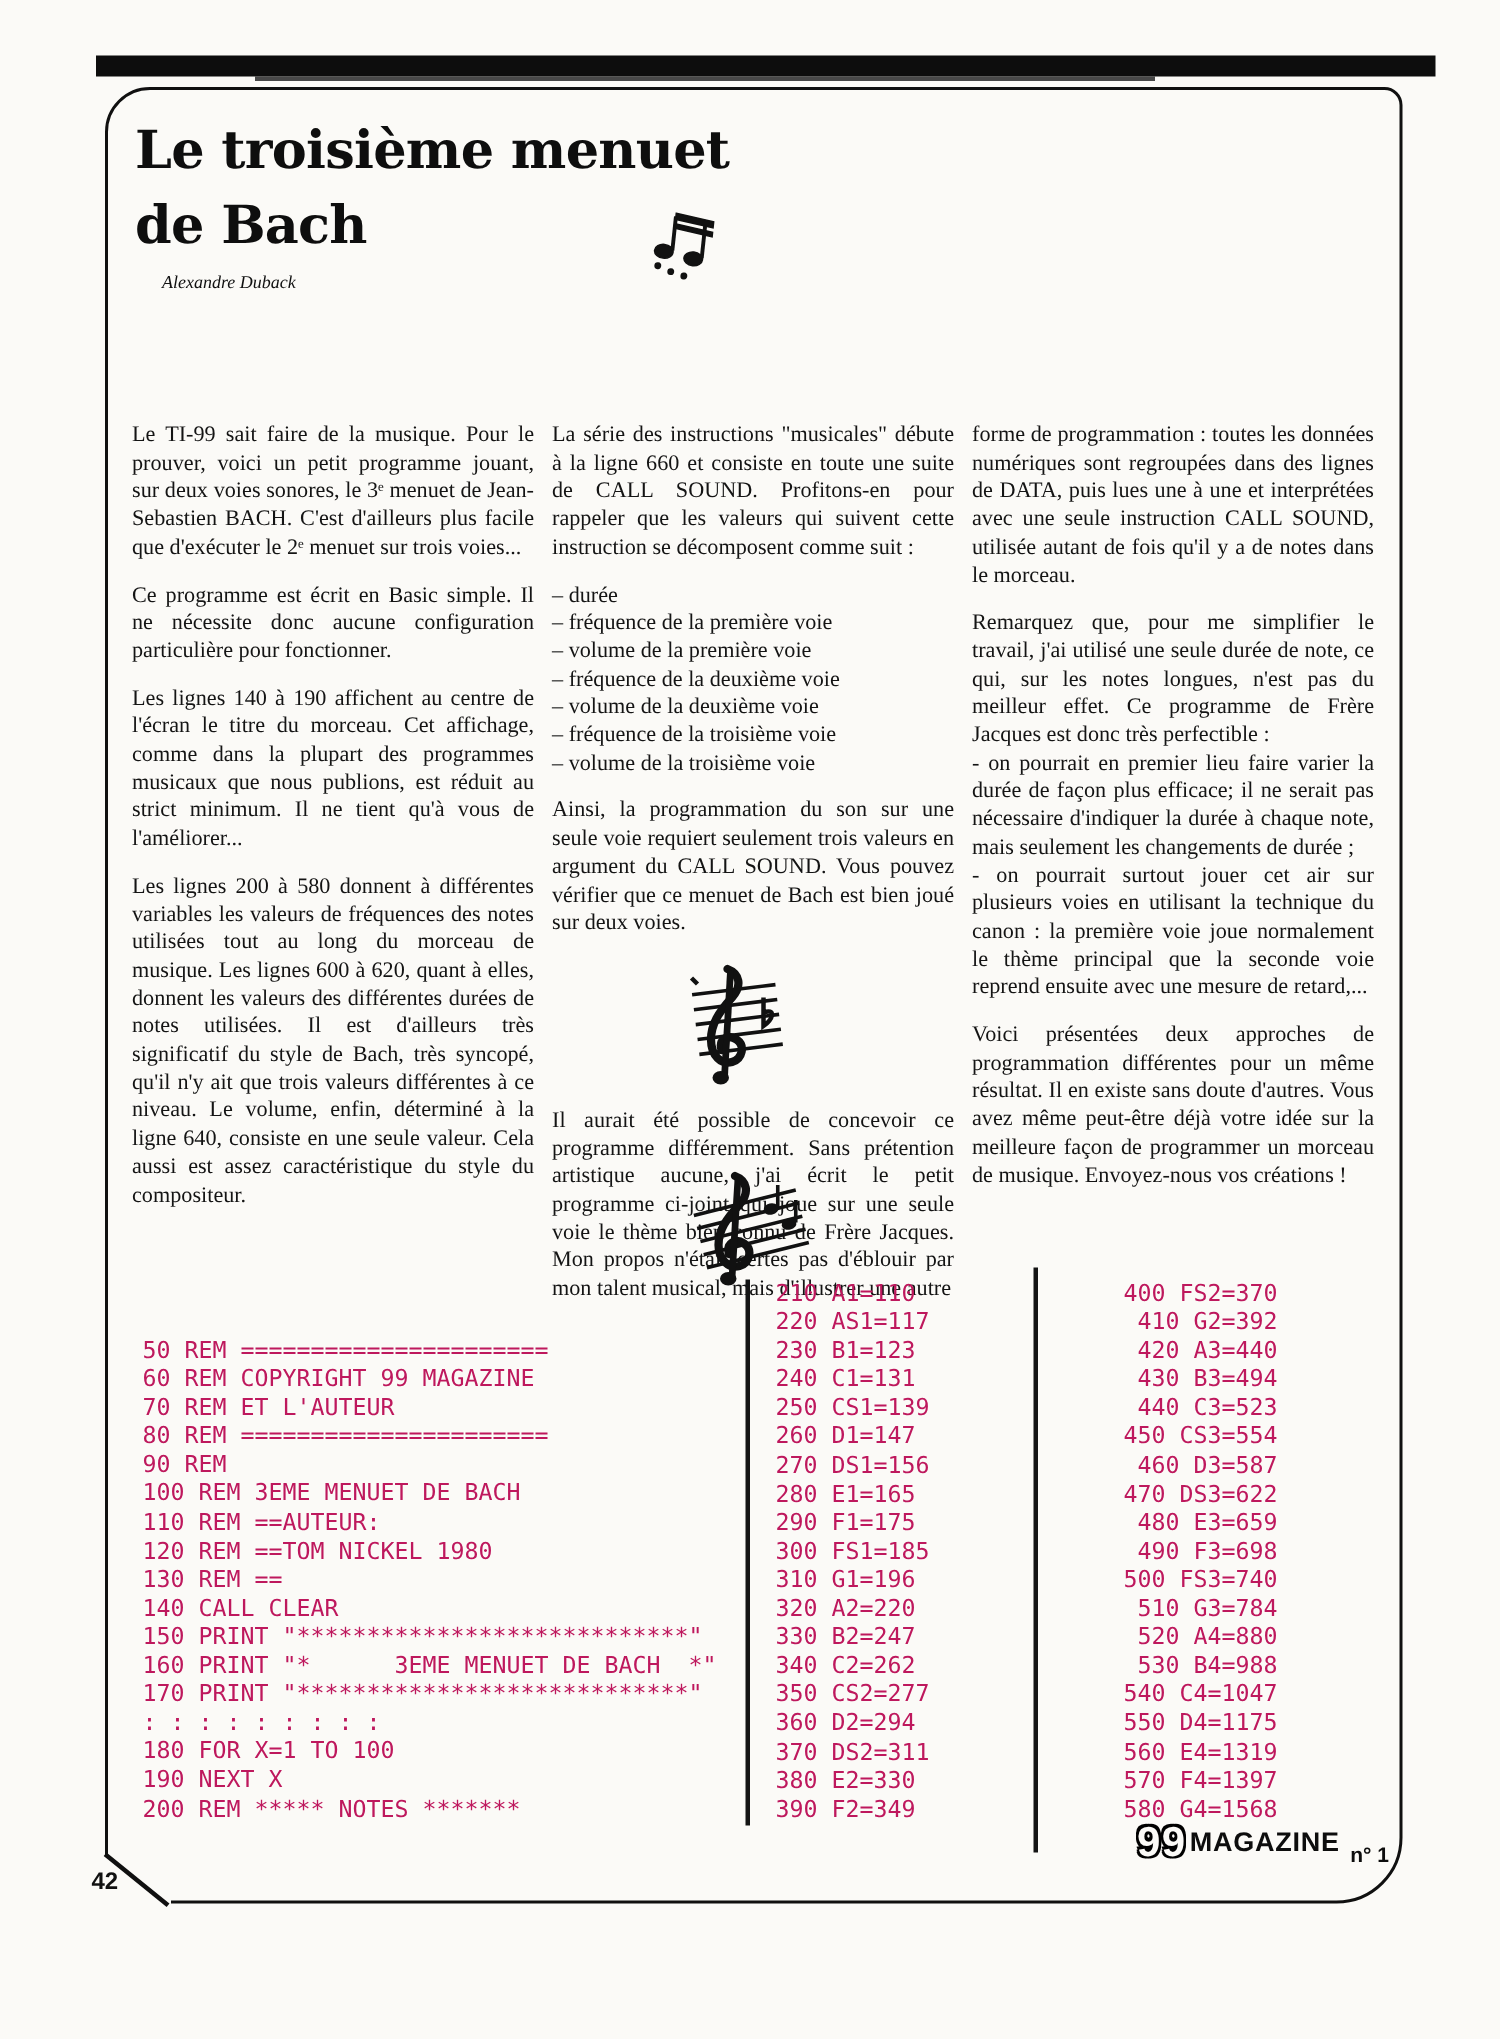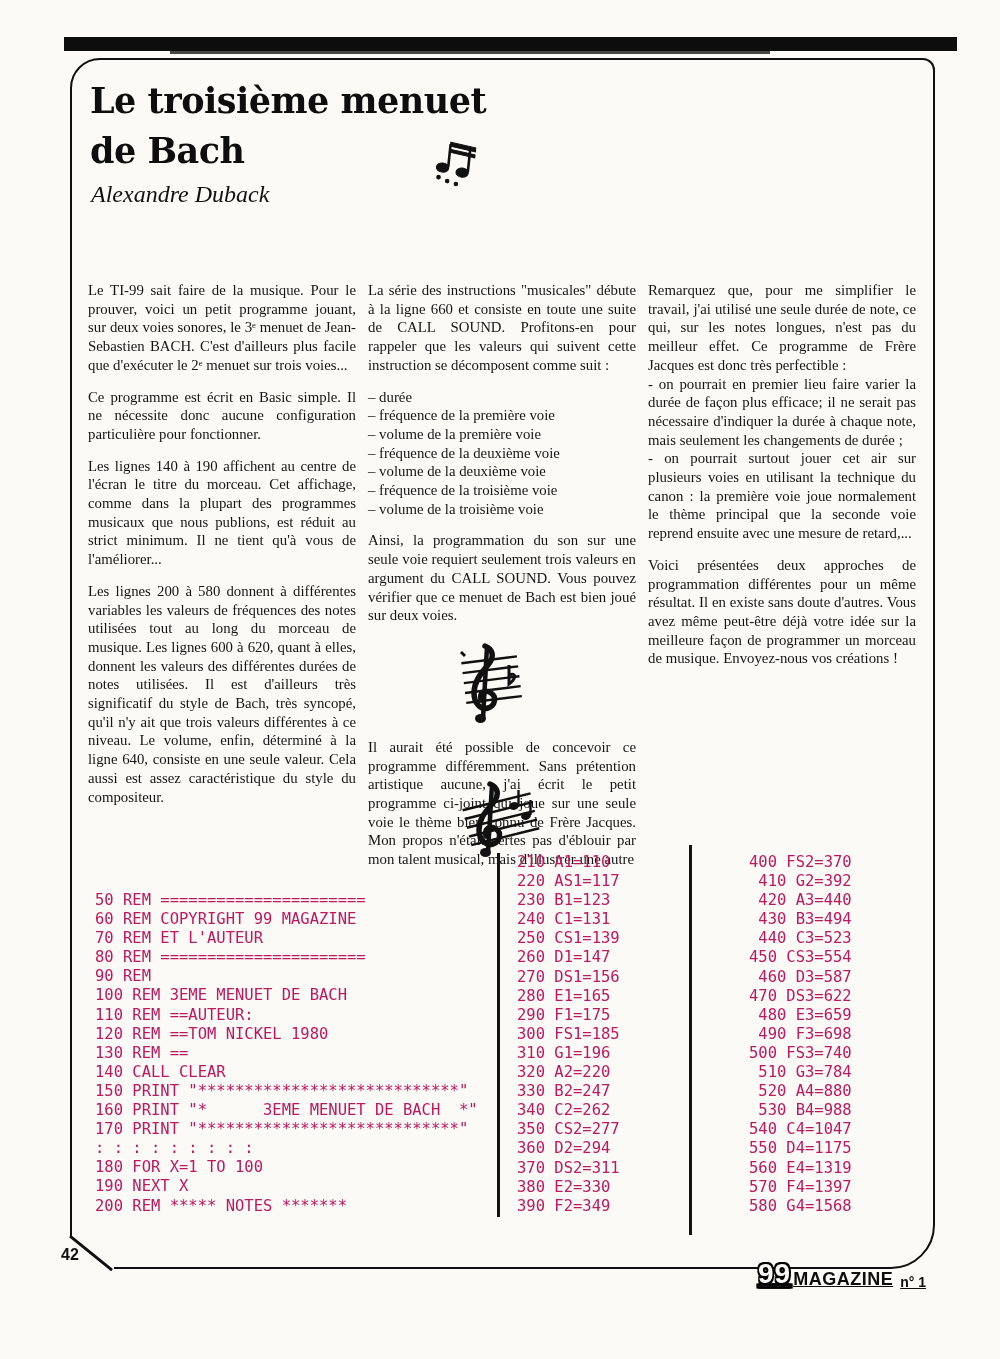--- a/index.html
+++ b/index.html
@@ -20,22 +20,22 @@
   .bevel-line{
     position:absolute;left:71px;top:1235px;width:54px;height:3px;background:#101010;
     transform:rotate(39deg);transform-origin:left top;
   }
   .title{
     position:absolute;left:90px;top:76px;margin:0;
     font-family:"DejaVu Serif", serif;font-weight:bold;
     font-size:35px;line-height:50px;letter-spacing:-.5px;color:#0e0e0e;
   }
   .author{
-    position:absolute;left:91px;top:181px;
-    font-style:italic;font-size:24px;color:#111;
+    position:absolute;left:108px;top:181px;
+    font-style:italic;font-size:12px;color:#111;
   }
   .deco{position:absolute;}
   .col{
     position:absolute;top:243px;width:268px;
     font-size:14.8px;line-height:18.7px;text-align:justify;
     color:#141414;
     margin-top:38px;
   }
   .col p{margin:0 0 13px 0;}
   .col p.tight{margin:0;}
@@ -52,22 +52,22 @@
   .listing.l2{left:517px;top:853px;}
   .listing.l3{left:749px;top:853px;text-align:right;}
   .divider{position:absolute;width:2.5px;background:#141414;}
   .divider.d1{left:497px;top:853px;height:364px;}
   .divider.d2{left:689px;top:845px;height:390px;}
   .page-number{
     position:absolute;left:61px;top:1246px;
     font-family:"Liberation Sans", sans-serif;font-weight:bold;font-size:16px;color:#111;
   }
   .footer-right{
-    position:absolute;left:758px;top:1258px;display:flex;align-items:flex-end;
-    font-family:"Liberation Sans", sans-serif;color:#0d0d0d;text-decoration:underline;
+    position:absolute;left:758px;top:1212px;display:flex;align-items:center;
+    font-family:"Liberation Sans", sans-serif;color:#0d0d0d;
   }
   .logo-99{
     font-weight:bold;font-size:28px;letter-spacing:1px;color:#fbfaf7;
     text-shadow:-1.6px -1.6px 0 #000, 1.6px -1.6px 0 #000, -1.6px 1.6px 0 #000, 1.6px 1.6px 0 #000, 0 1.6px 0 #000, 0 -1.6px 0 #000, 1.6px 0 0 #000, -1.6px 0 0 #000;
     margin-right:2px;
   }
   .brand{font-weight:bold;font-size:18px;letter-spacing:.5px;}
   .issue{font-weight:bold;font-size:14px;margin-left:7px;margin-top:16px;}
 </style>
 </head>
@@ -132,20 +132,21 @@
         <line x1="35" y1="9" x2="31" y2="80" stroke="#111" stroke-width="4.5"></line>
         <ellipse cx="28.5" cy="80.5" rx="5.5" ry="4.5" fill="#111"></ellipse>
         <path d="M57 27 L57 46 C64 41 65 34 57 37" fill="none" stroke="#111" stroke-width="3"></path>
         <line x1="9" y1="14" x2="13" y2="18" stroke="#111" stroke-width="3"></line>
       </svg>
     </div>
     <p>Il aurait été possible de concevoir ce programme différemment. Sans prétention artistique aucune, j'ai écrit le petit programme ci-joint qui joue sur une seule voie le thème bien connu de Frère Jacques. Mon propos n'était certes pas d'éblouir par mon talent musical, mais d'illustrer une autre</p>
   </div>
 
   <div class="col c3">
+    <p>forme de programmation : toutes les données numériques sont regroupées dans des lignes de DATA, puis lues une à une et interprétées avec une seule instruction CALL SOUND, utilisée autant de fois qu'il y a de notes dans le morceau.</p>
     <p class="tight">Remarquez que, pour me simplifier le travail, j'ai utilisé une seule durée de note, ce qui, sur les notes longues, n'est pas du meilleur effet. Ce programme de Frère Jacques est donc très perfectible :</p>
     <p class="tight">- on pourrait en premier lieu faire varier la durée de façon plus efficace; il ne serait pas nécessaire d'indiquer la durée à chaque note, mais seulement les changements de durée ;</p>
     <p>- on pourrait surtout jouer cet air sur plusieurs voies en utilisant la technique du canon : la première voie joue normalement le thème principal que la seconde voie reprend ensuite avec une mesure de retard,...</p>
     <p>Voici présentées deux approches de programmation différentes pour un même résultat. Il en existe sans doute d'autres. Vous avez même peut-être déjà votre idée sur la meilleure façon de programmer un morceau de musique. Envoyez-nous vos créations !</p>
   </div>
 
   <div class="deco" style="left:452px;top:776px;">
     <svg width="92" height="88" viewBox="0 0 92 88">
       <g stroke="#111" stroke-width="2.4" transform="rotate(-14 46 44)">
         <line x1="14" y1="26" x2="84" y2="26"></line>

